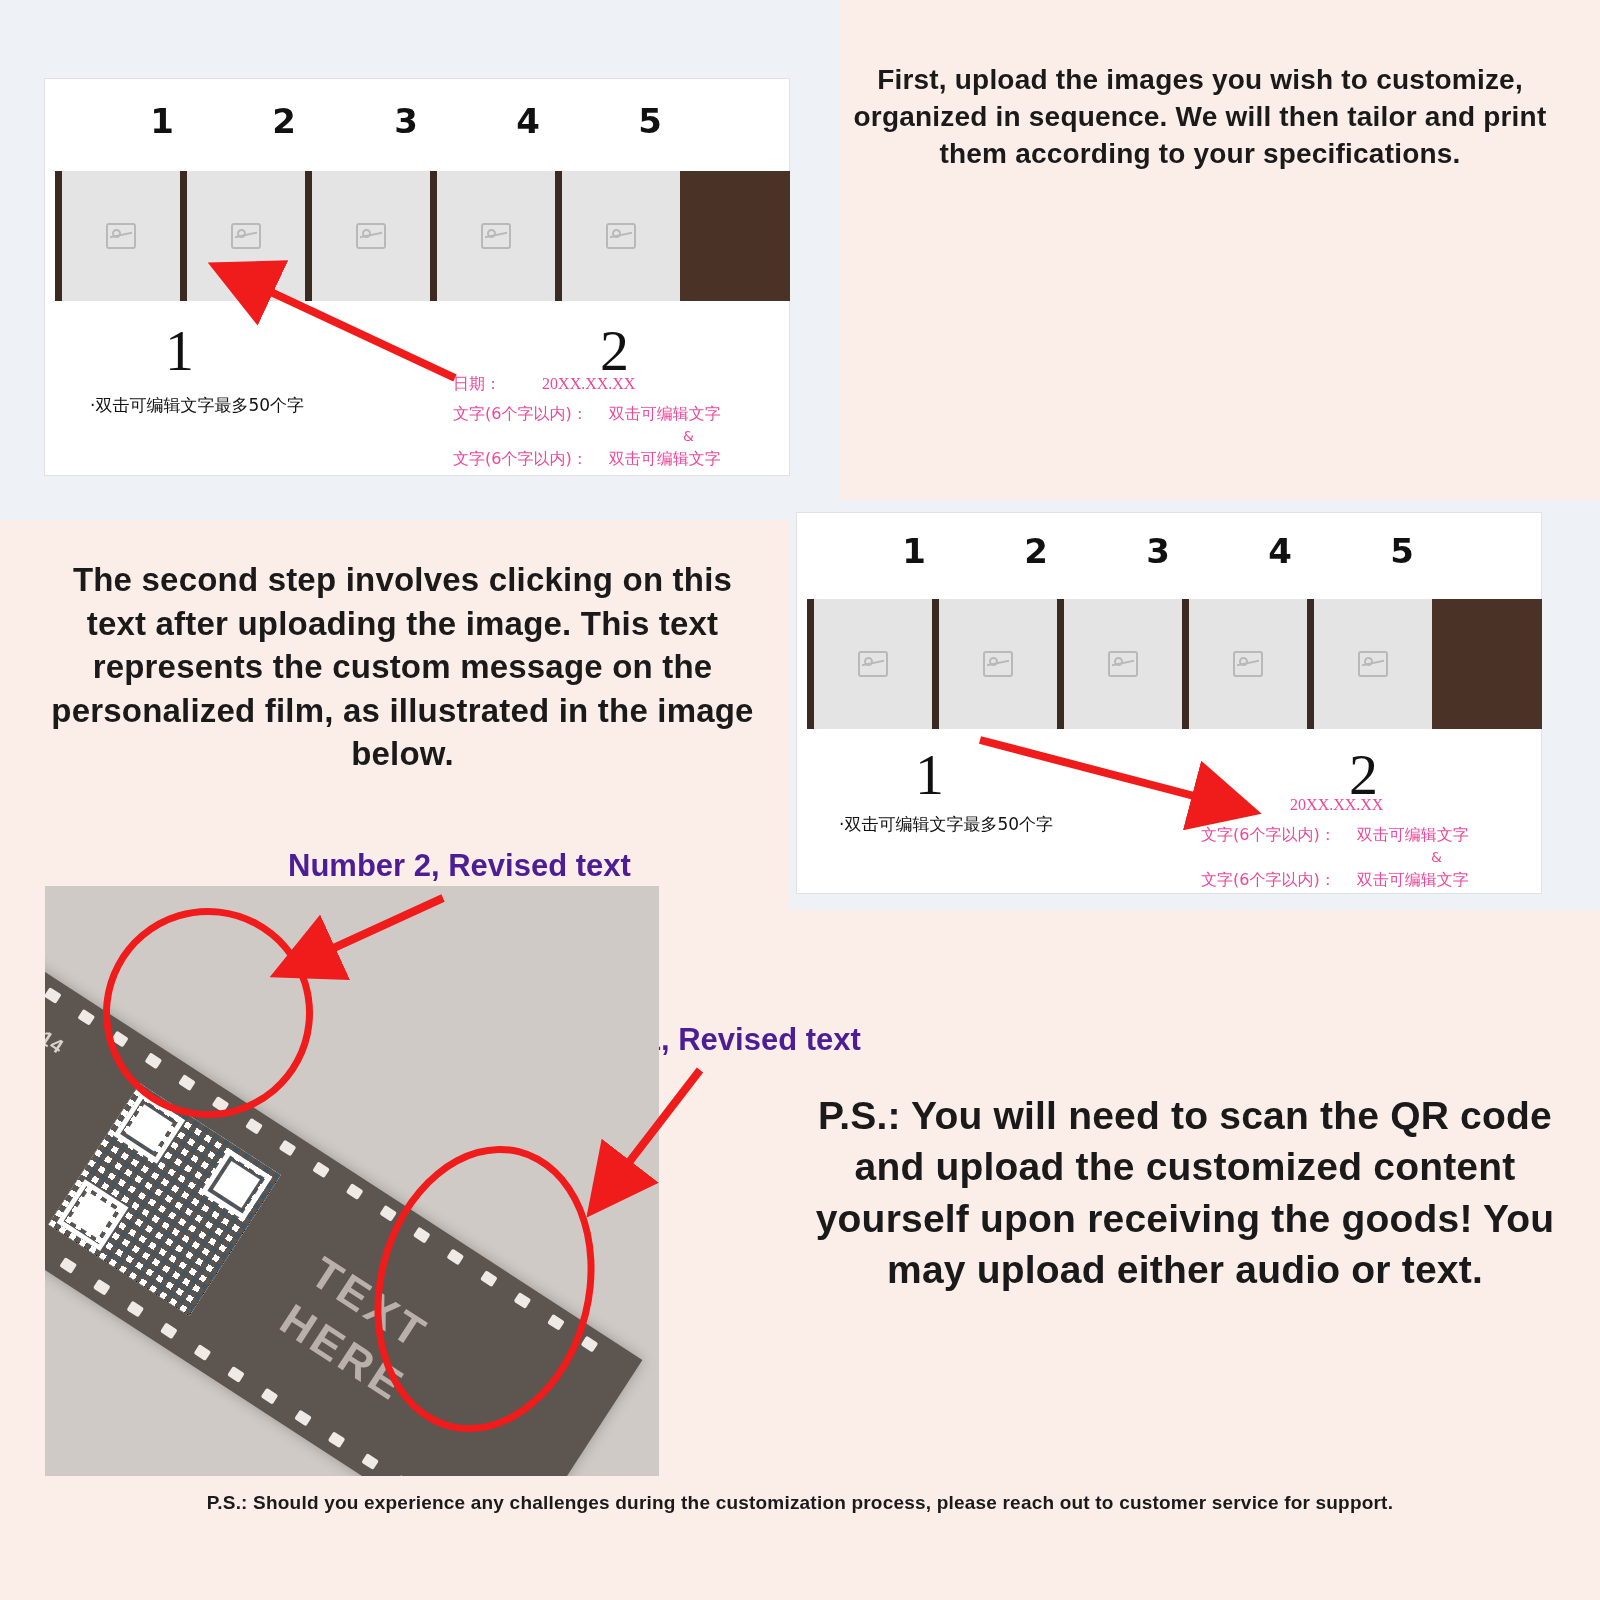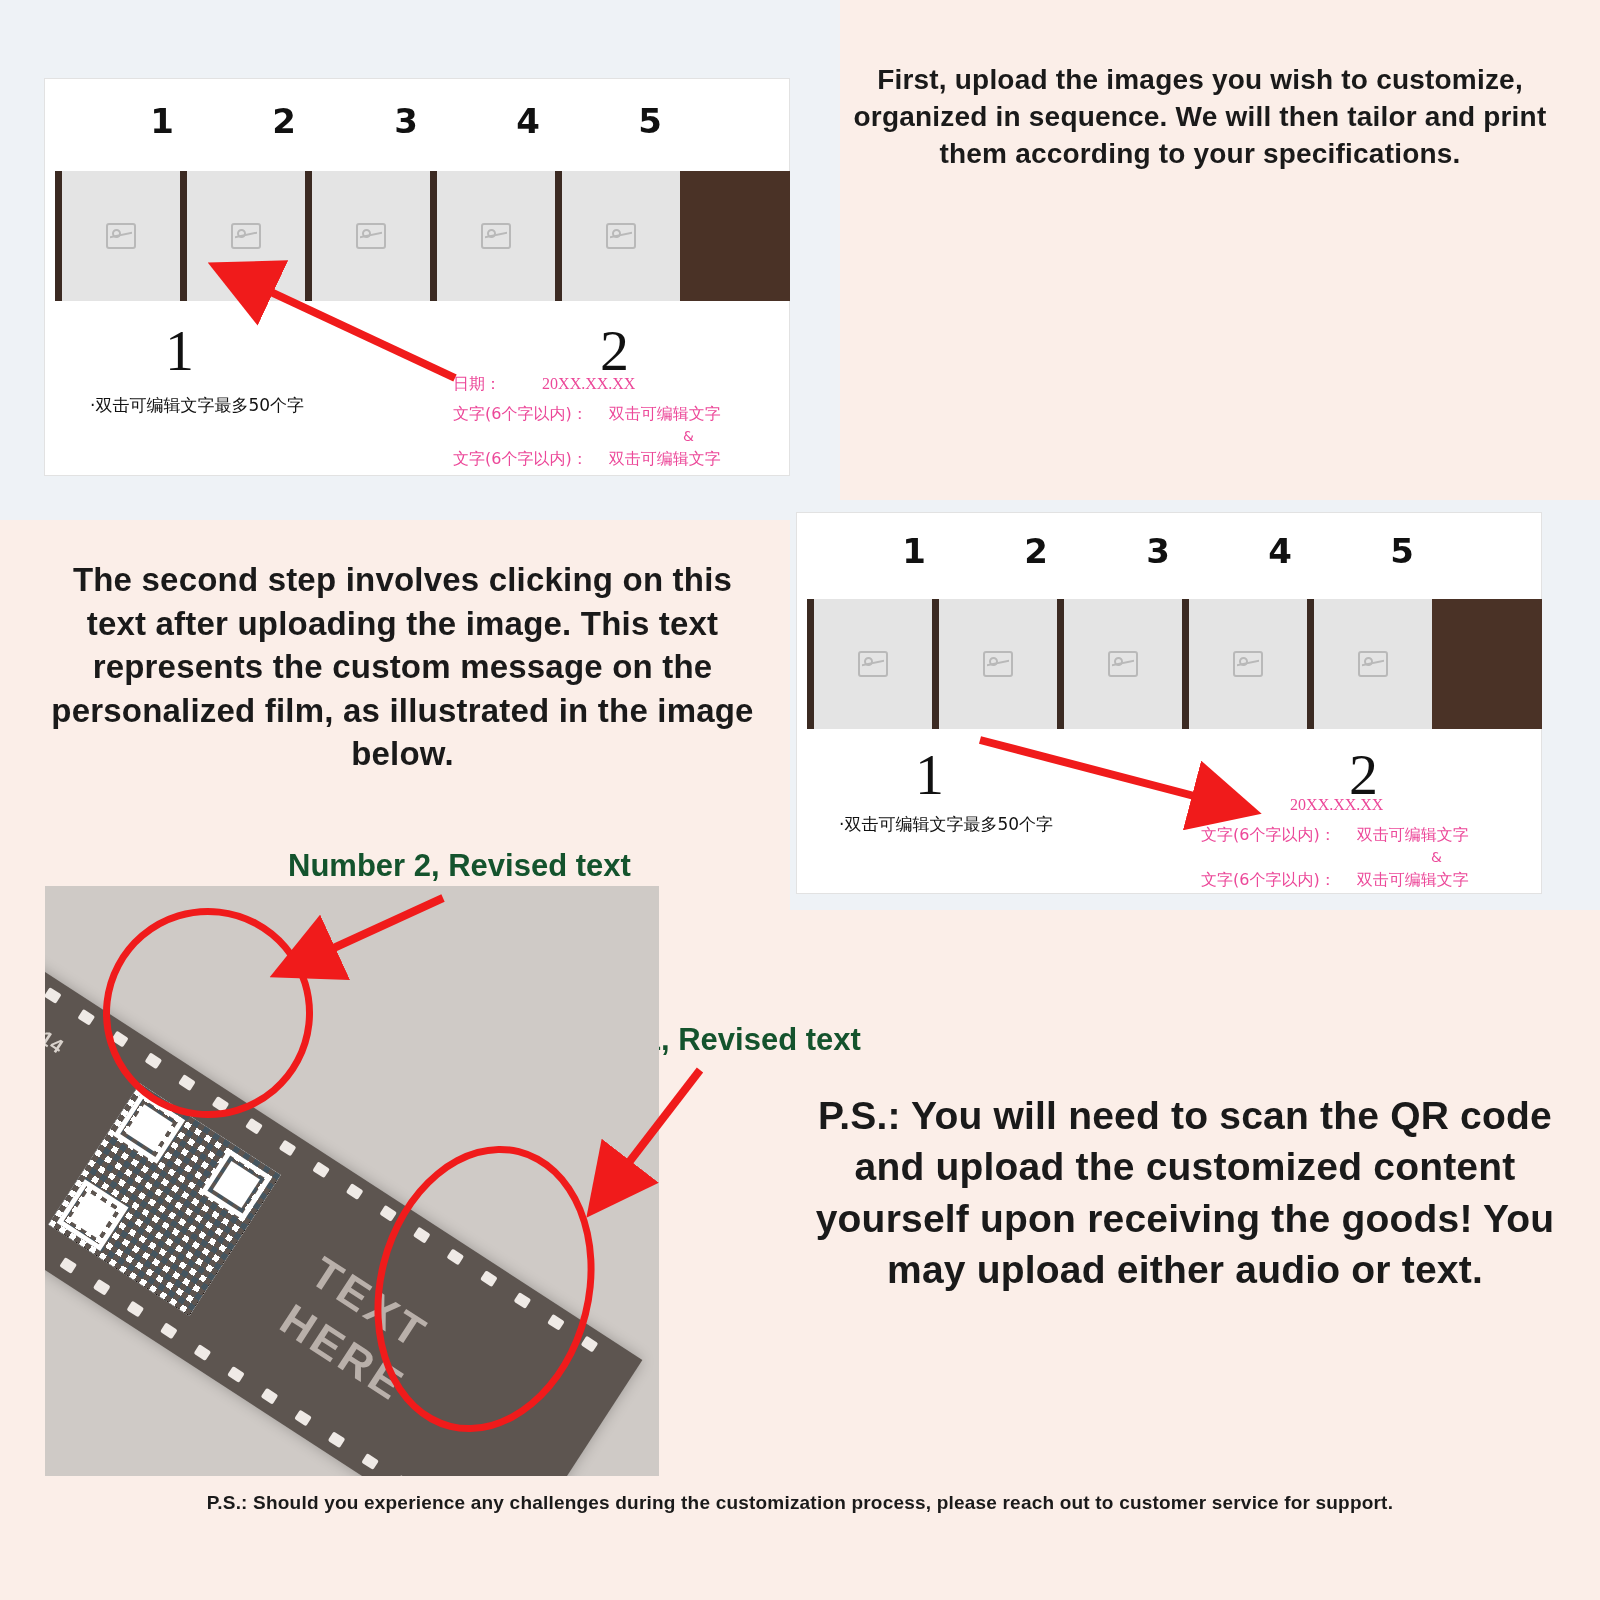--- a/index.html
+++ b/index.html
@@ -166,21 +166,21 @@
     position: absolute;
     border: 7px solid #f01b1b;
     border-radius: 50%;
     box-sizing: border-box;
   }
 
   
   .callout {
     position: absolute;
     font-weight: bold;
-    color: #14532d;
+    color: #4c1d95;
     white-space: nowrap;
   }
   svg.arrow-layer {
     position: absolute;
     left: 0; top: 0;
     width: 1600px; height: 1600px;
     pointer-events: none;
   }
 
   .bg-blueish {

